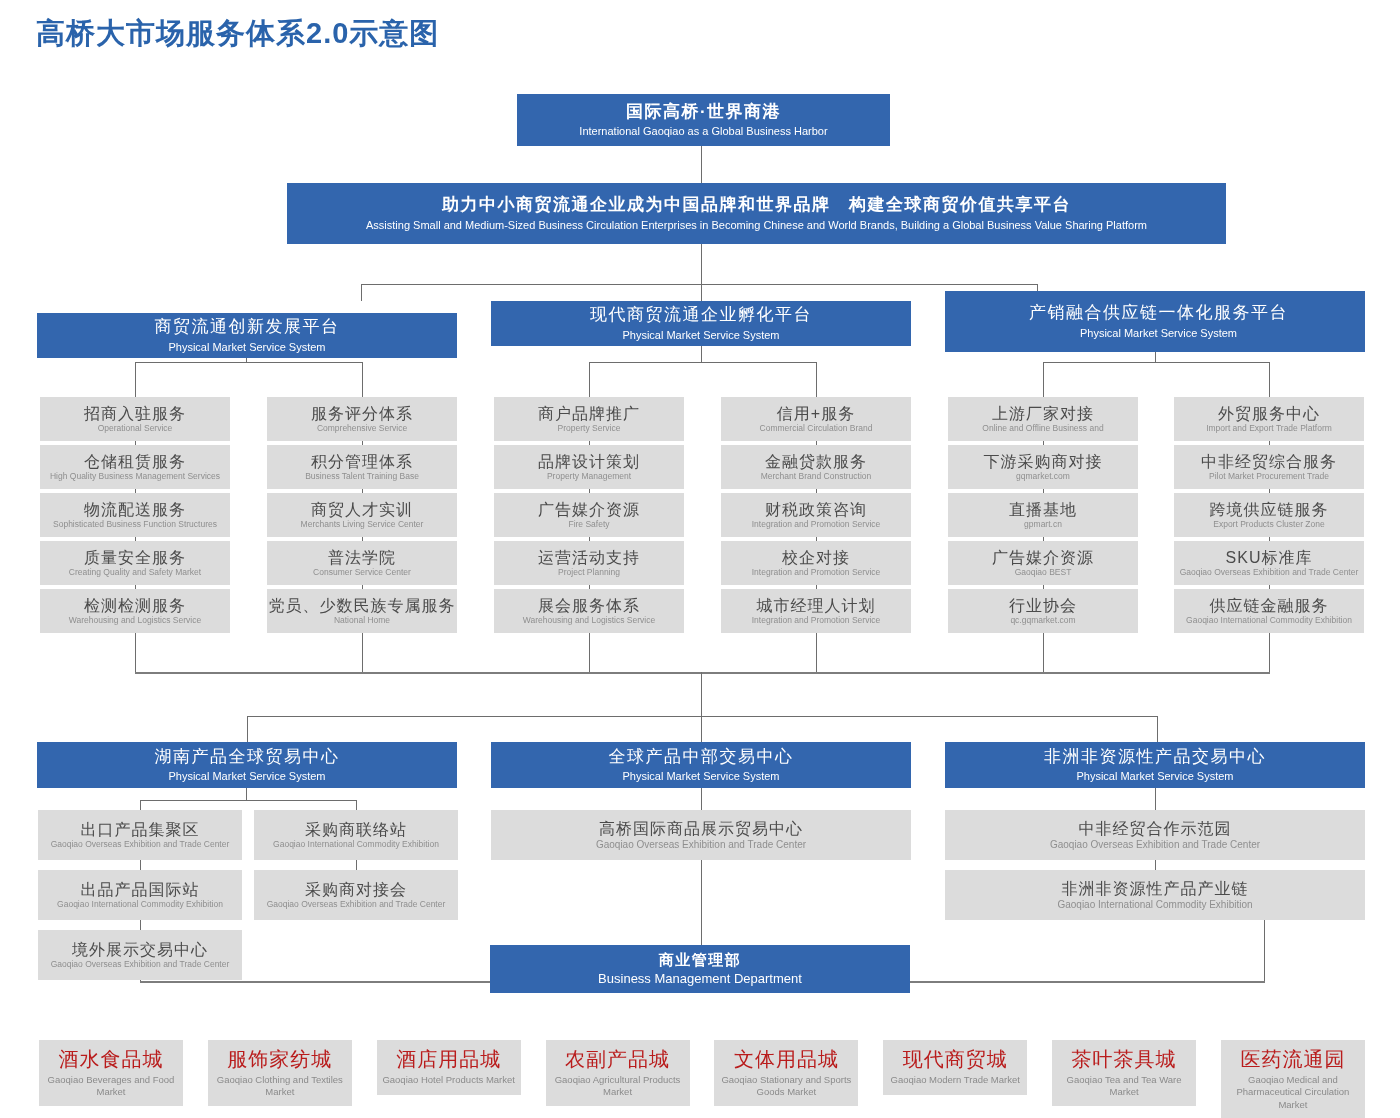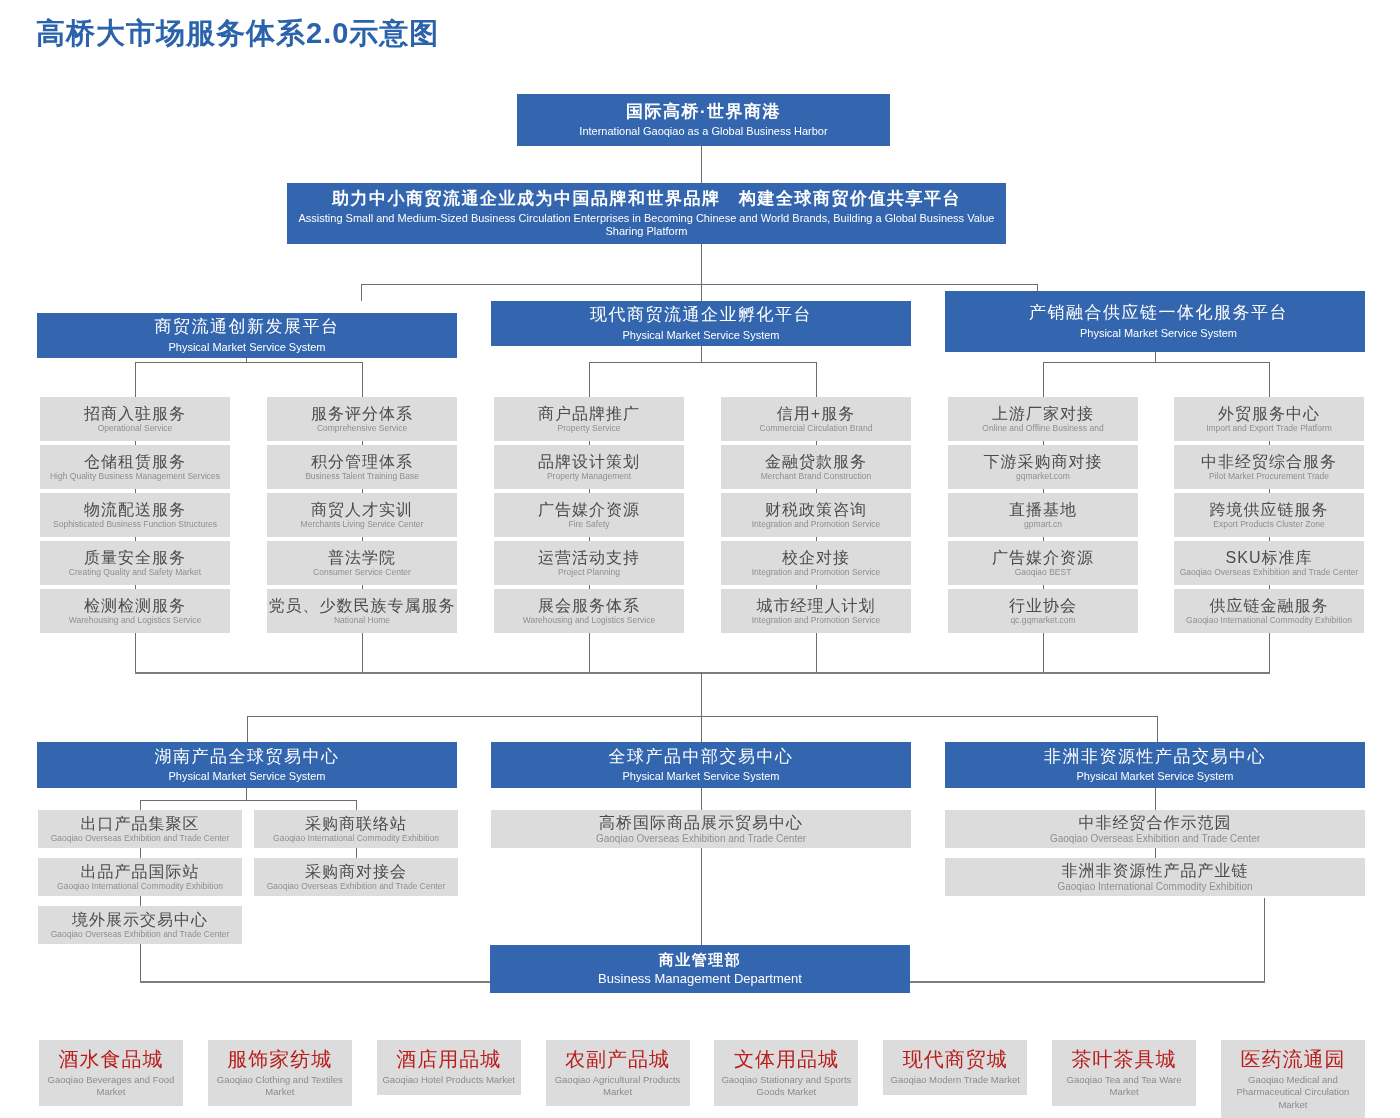--- a/index.html
+++ b/index.html
@@ -16,21 +16,21 @@
   .mgmt .zh{font-size:15px;}
   .mgmt .en{font-size:13px;margin-top:2px;}
   
   .col{position:absolute;display:flex;flex-direction:column;gap:4px;}
   .col.g10{gap:10px;}
   .col::before{content:"";position:absolute;left:50%;top:0;width:1px;height:100%;background:#6d6d6d;}
   .gbox{position:relative;background:#DCDCDC;height:44px;flex:0 0 auto;display:flex;flex-direction:column;
         justify-content:center;align-items:center;text-align:center;}
   .gbox .zh{font-size:16px;color:#4b4b4b;letter-spacing:1px;line-height:1.1;white-space:nowrap;}
   .gbox .en{font-size:8.5px;color:#8f8f8f;margin-top:2px;white-space:nowrap;line-height:1.1;}
-  .col.short .gbox{height:38px;}
+  .col.short .gbox{height:50px;}
   .col.wide .gbox .en{font-size:10px;}
   
   .line{position:absolute;background:#6d6d6d;}
   
   .markets-row{position:absolute;left:39px;top:1040px;width:1326px;display:flex;
                justify-content:space-between;align-items:flex-start;}
   .mbox{background:#DCDCDC;width:144px;min-height:55px;box-sizing:border-box;padding:8px 3px 7px 3px;
         display:flex;flex-direction:column;justify-content:flex-start;align-items:center;text-align:center;}
   .mbox .zh{font-size:20px;color:#b91c1c;letter-spacing:1px;line-height:1.1;white-space:nowrap;}
   .mbox .en{font-size:9.5px;color:#8b8b8b;margin-top:4px;line-height:1.3;}
@@ -80,21 +80,21 @@
   <div class="line" style="left:140px;top:944px;width:1px;height:38px;"></div>
   <div class="line" style="left:140px;top:981px;width:350px;height:2px;background:#7d7d7d;"></div>
   <div class="line" style="left:1264px;top:898px;width:1px;height:84px;"></div>
   <div class="line" style="left:910px;top:981px;width:355px;height:2px;background:#7d7d7d;"></div>
 
   <div class="bluebox" style="left:517px;top:94px;width:373px;height:52px;">
     <div class="zh">国际高桥·世界商港</div>
     <div class="en">International Gaoqiao as a Global Business Harbor</div>
   </div>
 
-  <div class="bluebox" style="left:287px;top:183px;width:719px;height:61px;">
+  <div class="bluebox" style="left:287px;top:183px;width:939px;height:61px;">
     <div class="zh">助力中小商贸流通企业成为中国品牌和世界品牌　构建全球商贸价值共享平台</div>
     <div class="en">Assisting Small and Medium-Sized Business Circulation Enterprises in Becoming Chinese and World Brands, Building a Global Business Value Sharing Platform</div>
   </div>
 
   <div class="bluebox phead" style="left:37px;top:301px;width:420px;height:45px;margin-top:12px;">
     <div class="zh">商贸流通创新发展平台</div>
     <div class="en">Physical Market Service System</div>
   </div>
   <div class="bluebox phead" style="left:491px;top:301px;width:420px;height:45px;">
     <div class="zh">现代商贸流通企业孵化平台</div>

